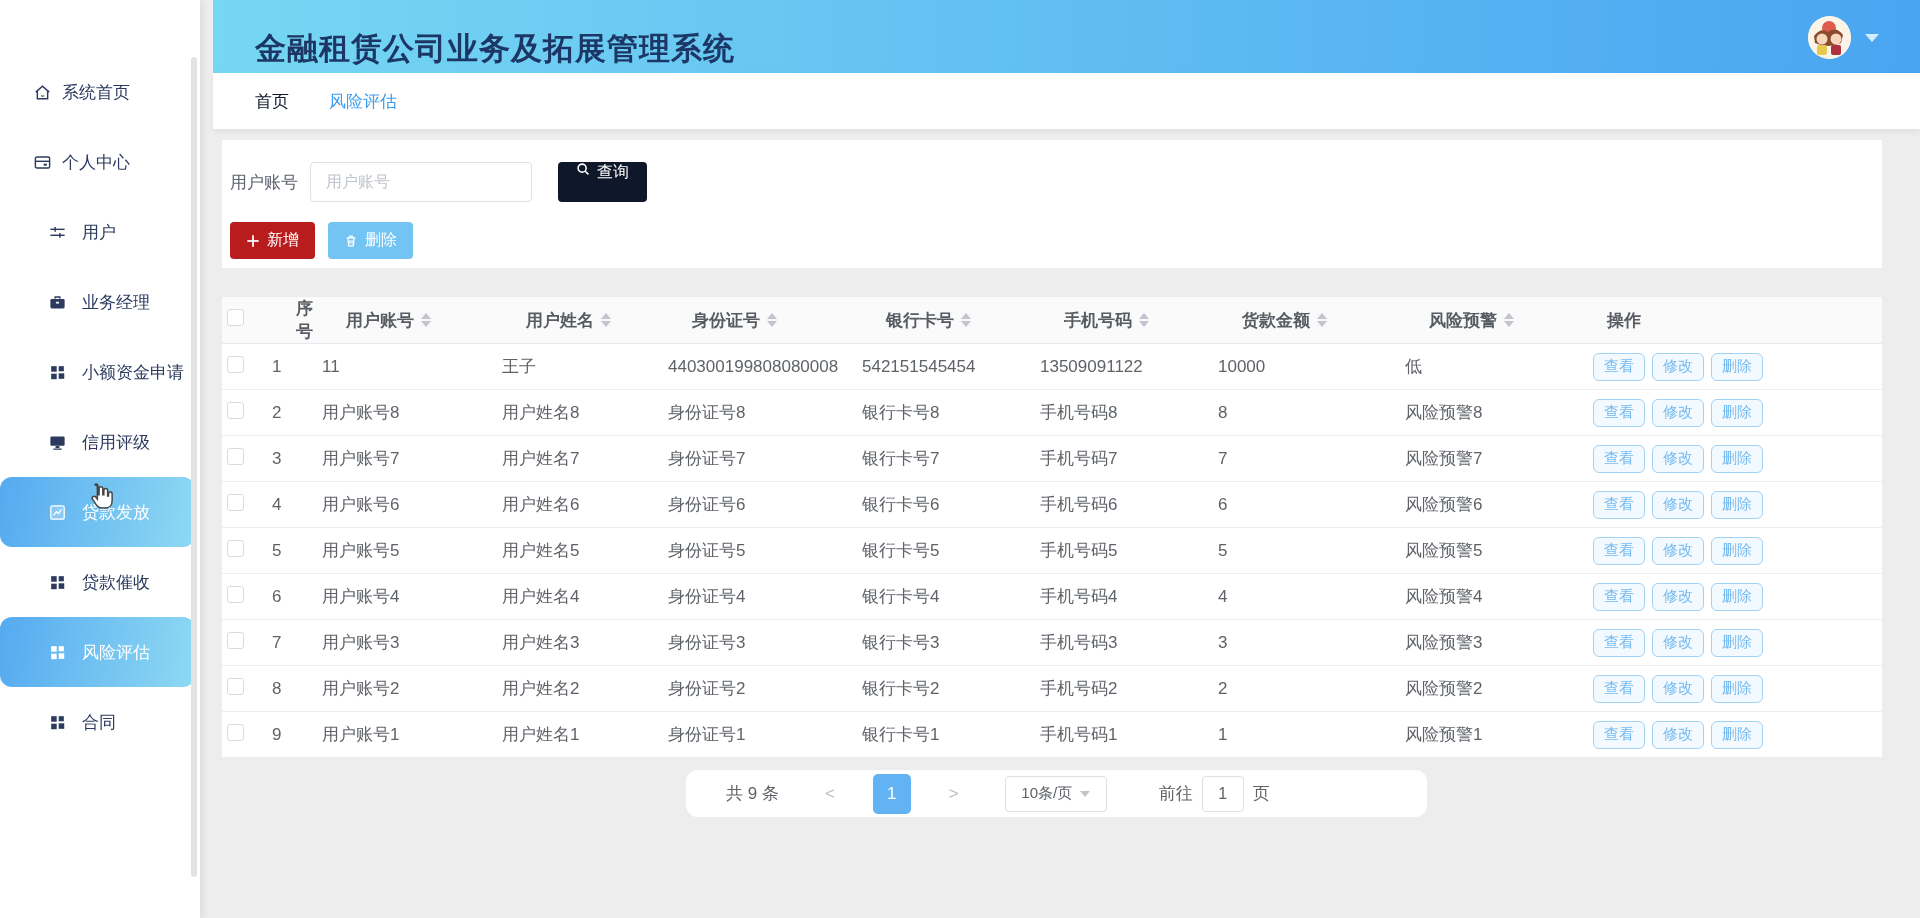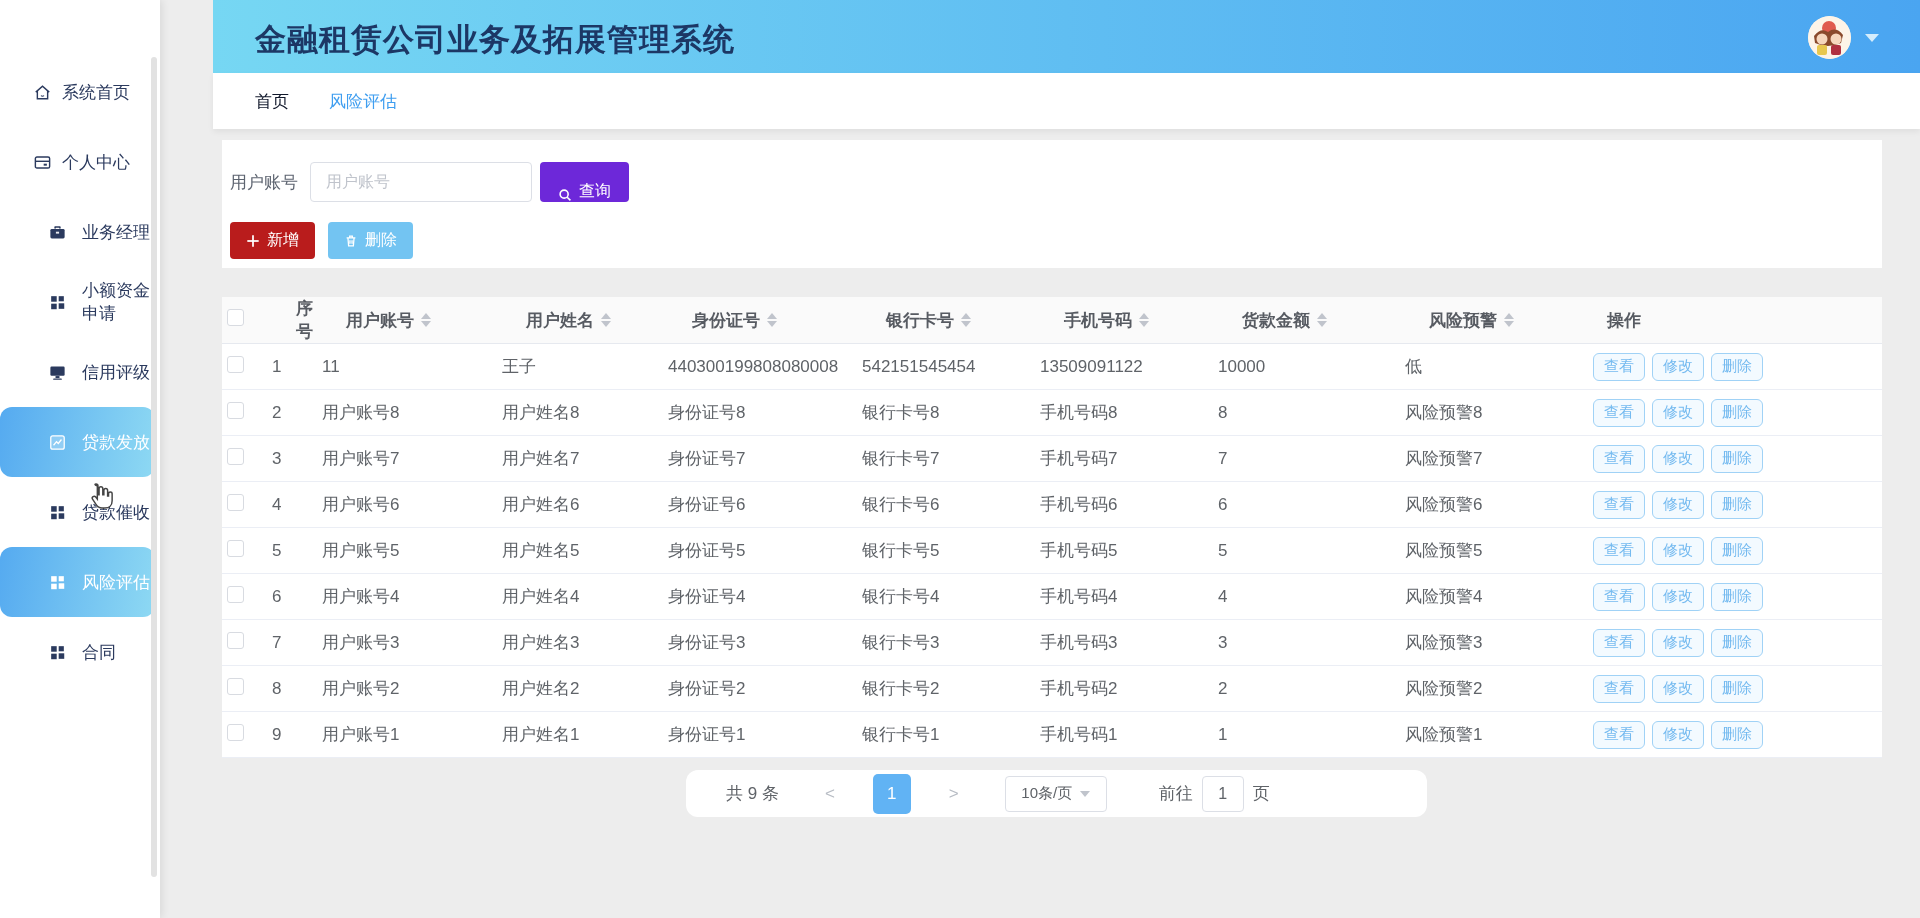--- a/index.html
+++ b/index.html
@@ -6,21 +6,21 @@
   html,body { width:1920px; height:918px; }
   body {
     position:relative; overflow:hidden;
     background:#ededed;
     font-family:"Liberation Sans", sans-serif;
     color:#5f6368;
   }
 
   
   .sidebar {
-    position:absolute; left:0; top:0; width:160px; height:918px;
+    position:absolute; left:0; top:0; width:200px; height:918px;
     background:#ffffff; box-shadow:2px 0 8px rgba(0,0,0,.09); z-index:5;
   }
   .sidebar-scrollbar {
     position:absolute; right:3px; top:57px; width:6px; height:820px;
     background:#e2e2e2; border-radius:3px;
   }
   .nav-item {
     height:70px; display:flex; align-items:center; gap:10px;
     padding-left:33px; font-size:17px; color:#2b3a5e; cursor:pointer;
   }
@@ -31,21 +31,21 @@
   }
   .nav-item .icon { width:19px; height:19px; flex:0 0 19px; display:inline-flex; }
   .nav-item .icon svg { width:100%; height:100%; }
 
   
   .app-header {
     position:absolute; left:213px; top:0; width:1707px; height:73px;
     background:linear-gradient(to right,#76d7f3,#4aa5f1);
   }
   .app-title {
-    position:absolute; left:42px; top:3px; line-height:73px;
+    position:absolute; left:42px; top:12px; line-height:73px;
     font-size:31px; font-weight:bold; color:#1c3765; letter-spacing:1px;
   }
   .avatar {
     position:absolute; left:1595px; top:16px; width:43px; height:43px;
     border-radius:50%; overflow:hidden; background:#fdf4e8; cursor:pointer;
   }
   .avatar svg { width:100%; height:100%; }
   .avatar-caret {
     position:absolute; left:1652px; top:34px;
     width:0; height:0; border-left:7px solid transparent;
@@ -70,23 +70,23 @@
   .search-row { position:absolute; left:8px; top:22px; display:flex; align-items:center; }
   .search-label { font-size:17px; color:#5d6470; margin-right:12px; }
   .search-input {
     width:222px; height:40px; border:1px solid #dcdfe6; border-radius:4px;
     padding:0 15px; font-size:16px; color:#606266; outline:none;
     font-family:"Liberation Sans", sans-serif;
   }
   .search-input::placeholder { color:#c0c4cc; }
   .btn { border:none; cursor:pointer; font-family:"Liberation Sans", sans-serif; }
   .query-btn {
-    margin-left:8px; height:40px; padding:0 18px; border-radius:4px;
-    background:#6d28d9; color:#fff; font-size:16px;
-    display:inline-flex; align-items:flex-end; gap:7px;
+    margin-left:26px; height:40px; padding:0 18px; border-radius:4px;
+    background:#0f172a; color:#fff; font-size:16px;
+    display:inline-flex; align-items:flex-start; gap:7px;
   }
   .toolbar-row { position:absolute; left:8px; top:82px; display:flex; gap:13px; }
   .add-btn, .delete-btn {
     height:37px; padding:0 16px; border-radius:4px; color:#fff; font-size:16px;
     display:inline-flex; align-items:center; gap:7px;
   }
   .add-btn { background:#b91c1c;font-family:Liberation Serif, serif; }
   .delete-btn { background:#73c4f2; }
   .btn-icon svg { width:14px; height:14px; display:block; }
 
@@ -166,20 +166,31 @@
       </div>
       <div class="nav-item">
         <span class="icon">
           <svg viewBox="0 0 24 24" fill="none" stroke="currentColor" stroke-width="1.8">
             <rect x="3" y="5" width="18" height="14" rx="2"></rect>
             <line x1="3" y1="10.5" x2="21" y2="10.5"></line>
             <rect x="13.5" y="13.5" width="4" height="2.5" fill="currentColor" stroke="none"></rect>
           </svg>
         </span>
         <span>个人中心</span>
+      </div>
+      <div class="nav-item indent">
+        <span class="icon">
+          <svg viewBox="0 0 24 24" fill="none" stroke="currentColor" stroke-width="1.8">
+            <line x1="3" y1="8" x2="21" y2="8"></line>
+            <line x1="3" y1="15.5" x2="21" y2="15.5"></line>
+            <line x1="9" y1="5" x2="9" y2="11"></line>
+            <line x1="15" y1="12.5" x2="15" y2="18.5"></line>
+          </svg>
+        </span>
+        <span>用户</span>
       </div>
       <div class="nav-item indent">
         <span class="icon">
           <svg viewBox="0 0 24 24" fill="currentColor">
             <path d="M9 4h6a1 1 0 0 1 1 1v2h-2V6h-4v1H8V5a1 1 0 0 1 1-1z"></path>
             <rect x="3" y="7.5" width="18" height="12" rx="1.8"></rect>
             <rect x="10" y="11" width="4" height="2.4" fill="#fff" opacity=".9"></rect>
           </svg>
         </span>
         <span>业务经理</span>

